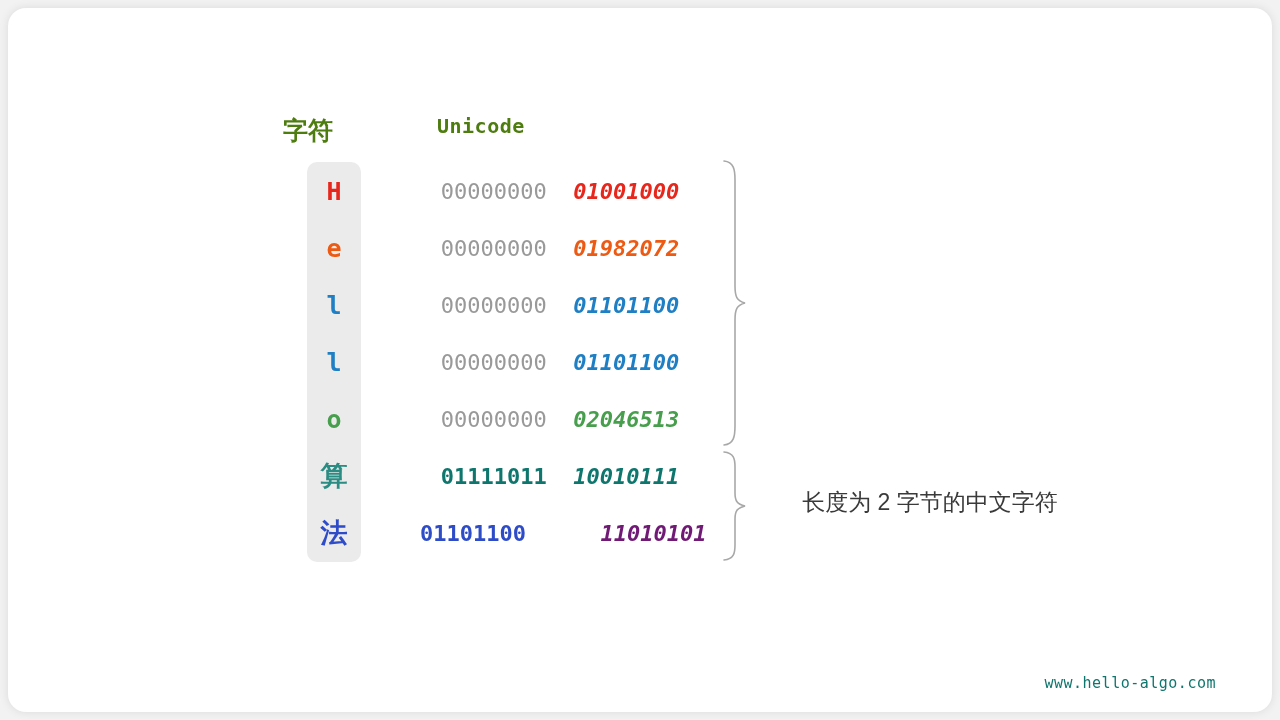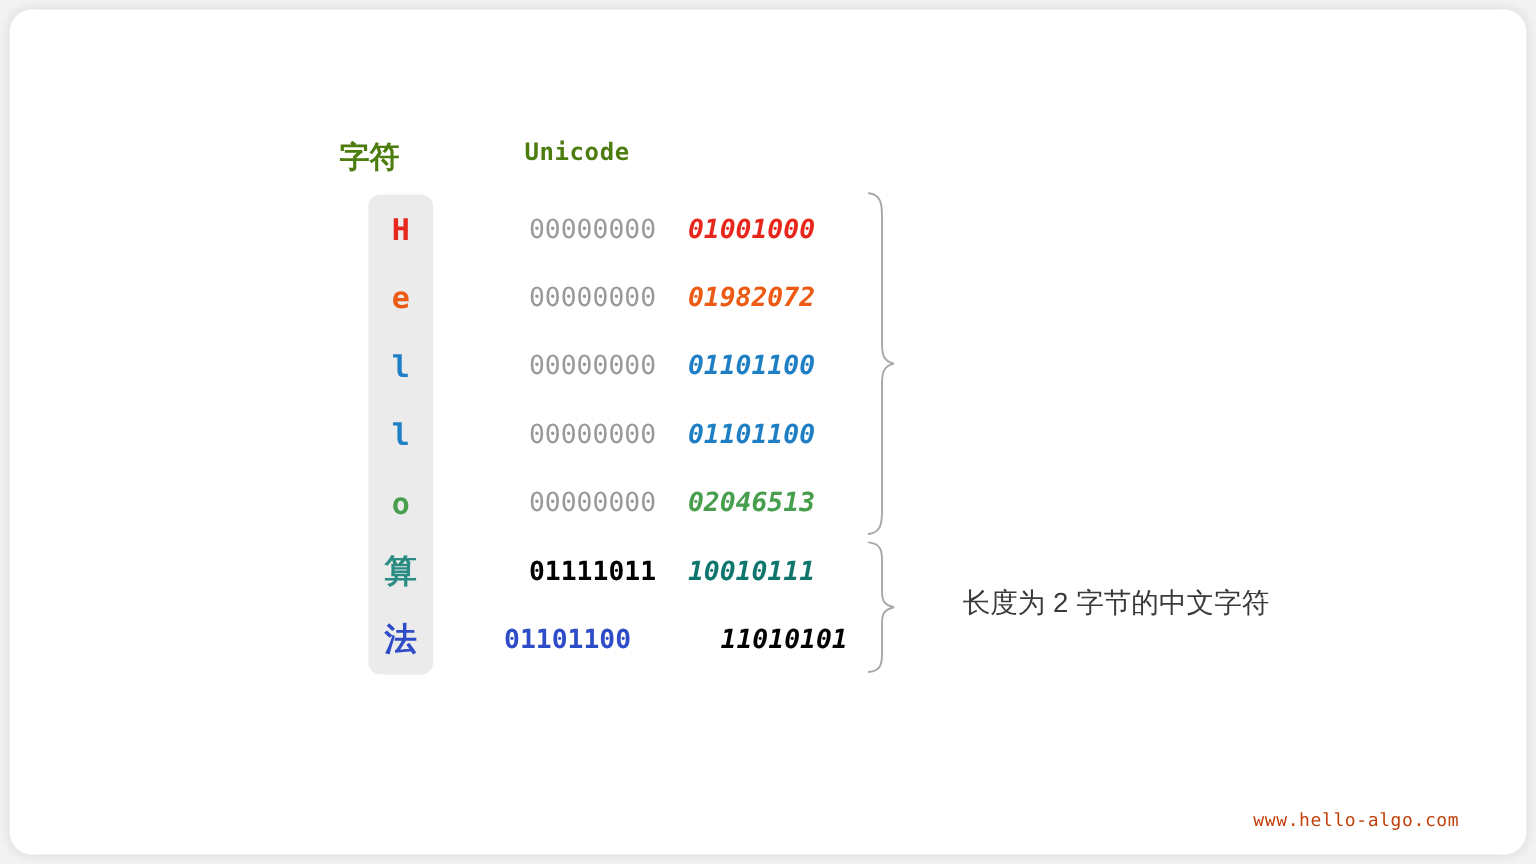--- a/index.html
+++ b/index.html
@@ -136,21 +136,21 @@
     line-height: 34px;
   }
 
   
   #watermark {
     position: absolute;
     right: 64px;
     bottom: 28px;
     font-family: "DejaVu Sans Mono", "Liberation Mono", monospace;
     font-size: 15px;
-    color: #c2410c;
+    color: #0f766e;
     letter-spacing: 0.5px;
     white-space: nowrap;
   }
 </style>
 </head>
 <body>
 
 <div id="canvas">
 
   <div id="card"></div>
@@ -176,25 +176,25 @@
       <div class="row" style="top: 334px;">
         <div class="ch mono" style="color: rgb(31, 127, 196);">l</div>
         <div class="bits"><span class="hi" style="color: rgb(153, 153, 153); font-weight: normal;">00000000</span>  <span class="lo" style="color: rgb(31, 127, 196);">01101100</span></div>
       </div>
       <div class="row" style="top: 391px;">
         <div class="ch mono" style="color: rgb(71, 158, 76);">o</div>
         <div class="bits"><span class="hi" style="color: rgb(153, 153, 153); font-weight: normal;">00000000</span>  <span class="lo" style="color: rgb(71, 158, 76);">02046513</span></div>
       </div>
       <div class="row" style="top: 448px;">
         <div class="ch cjk" style="color: rgb(42, 140, 130);">算</div>
-        <div class="bits"><span class="hi" style="color: #000000;">01111011</span>  <span class="lo" style="color: #0f766e;">10010111</span></div>
+        <div class="bits"><span class="hi" style="color: #0f766e;">01111011</span>  <span class="lo" style="color: #0f766e;">10010111</span></div>
       </div>
       <div class="row" style="top: 505px;">
         <div class="ch cjk" style="color: rgb(46, 76, 200);">法</div>
-        <div class="bits"><span class="hi" style="color: rgb(46, 76, 200);">01101100</span>  <span class="lo" style="color: #000000; margin-left: 48px;">11010101</span></div>
+        <div class="bits"><span class="hi" style="color: rgb(46, 76, 200);">01101100</span>  <span class="lo" style="color: #701a75; margin-left: 48px;">11010101</span></div>
       </div>
     </div>
 
   <svg class="brace-svg" id="brace-1" style="left:718px; top:158px;" width="30" height="290" viewBox="0 0 30 290">
     <path d="M 6 3
              C 16 4, 17 12, 17 22
              L 17 128
              C 17 139, 19 143, 27 145
              C 19 147, 17 151, 17 162
              L 17 268

